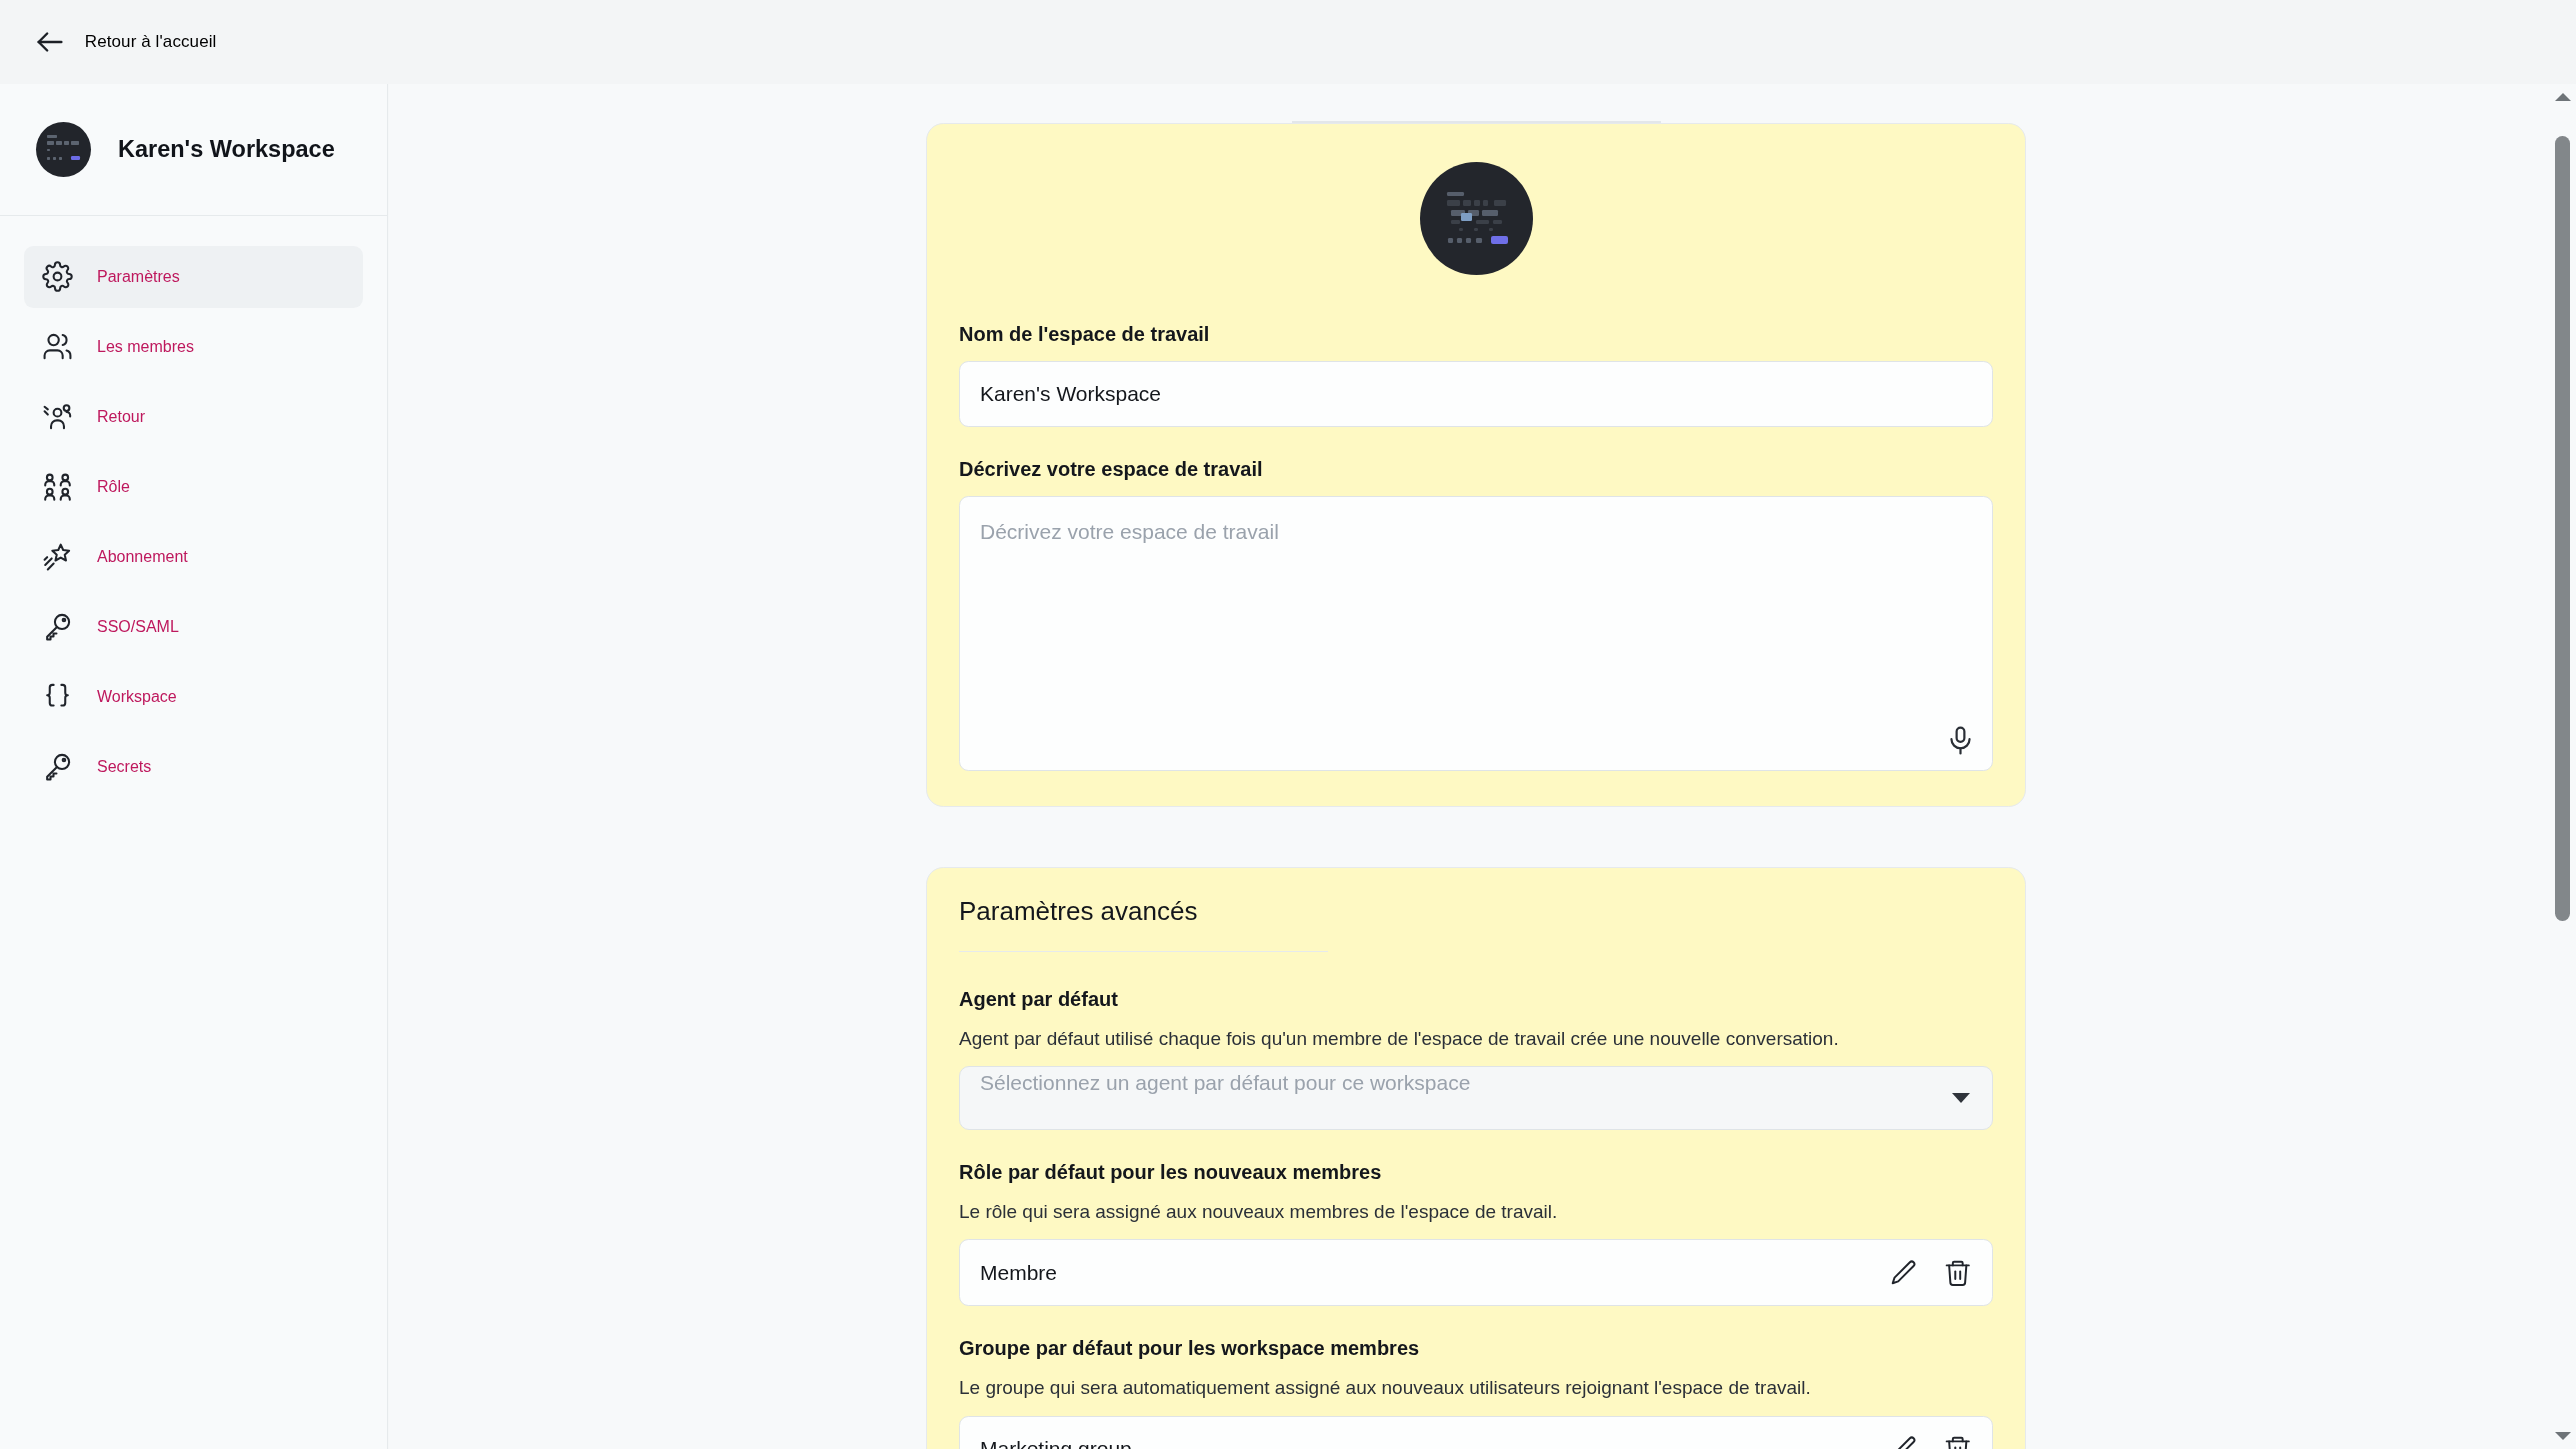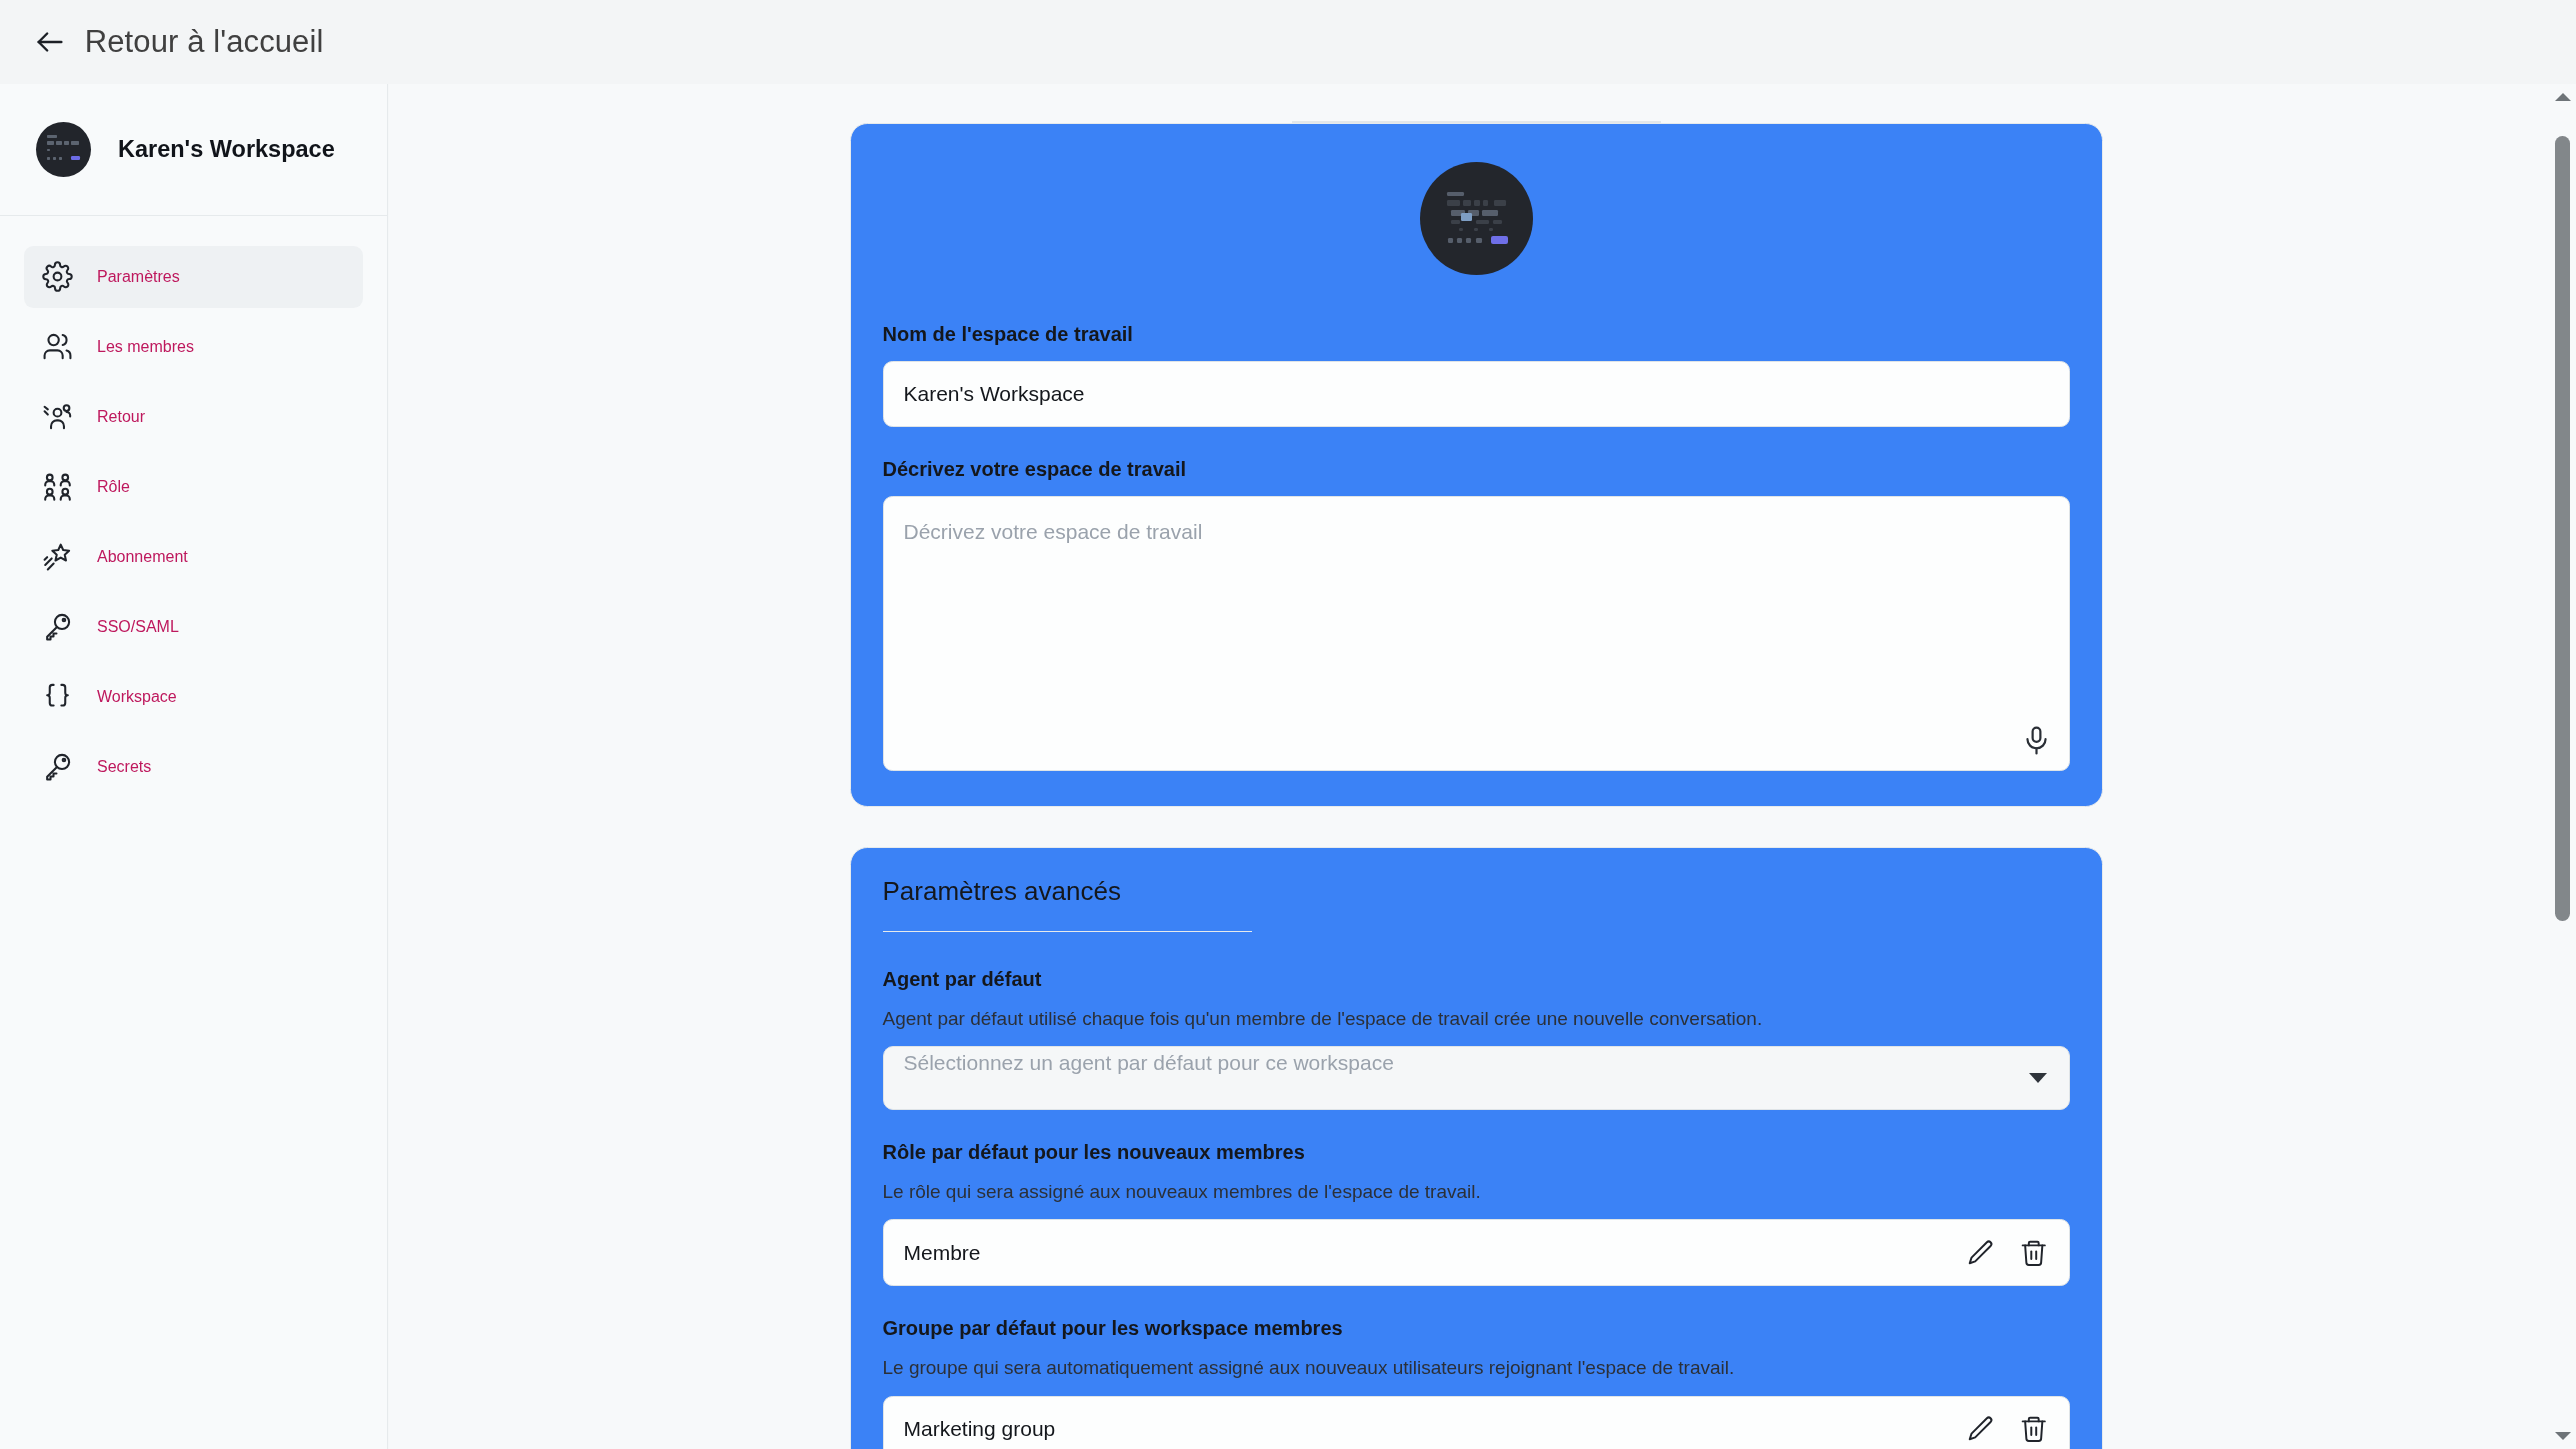--- a/index.html
+++ b/index.html
@@ -28,22 +28,22 @@
   .back-link {
     display: flex;
     align-items: center;
     gap: 17.4px;
     cursor: pointer;
     padding: 6.7px 9.4px;
     border-radius: 6.7px;
   }
   .back-arrow { width: 34px; height: 34px; display: block; color: #1c2026; }
   .back-label {
-    font-size: 31px;
-    color: #404040;
+    font-size: 17px;
+    color: #000000;
     font-weight: 400;
     letter-spacing: 0.1px;
   }
 
   
   .sidebar {
     position: absolute;
     top: 84px; left: 0;
     width: 388px;
     height: 1365px;
@@ -101,23 +101,23 @@
     position: absolute;
     top: 84px; left: 389px;
     width: 2174px;
     height: 1365px;
     background: #f7f9fa;
     overflow: hidden;
   }
   .scroll-inner { position: absolute; top: -40px; left: 0; width: 2174px; }
 
   .card {
-    width: 1253px;
-    margin: 0 auto 40px auto;
-    background: #3b82f6;
+    width: 1100px;
+    margin: 0 auto 60px auto;
+    background: #fef9c3;
     border: 1.3px solid #e6eaec;
     border-radius: 17.4px;
     padding: 28px 32px 35px 32px;
   }
   .card.first { padding-top: 38px; }
 
   .card-title {
     font-size: 26px;
     font-weight: 400;
     color: #14171c;

